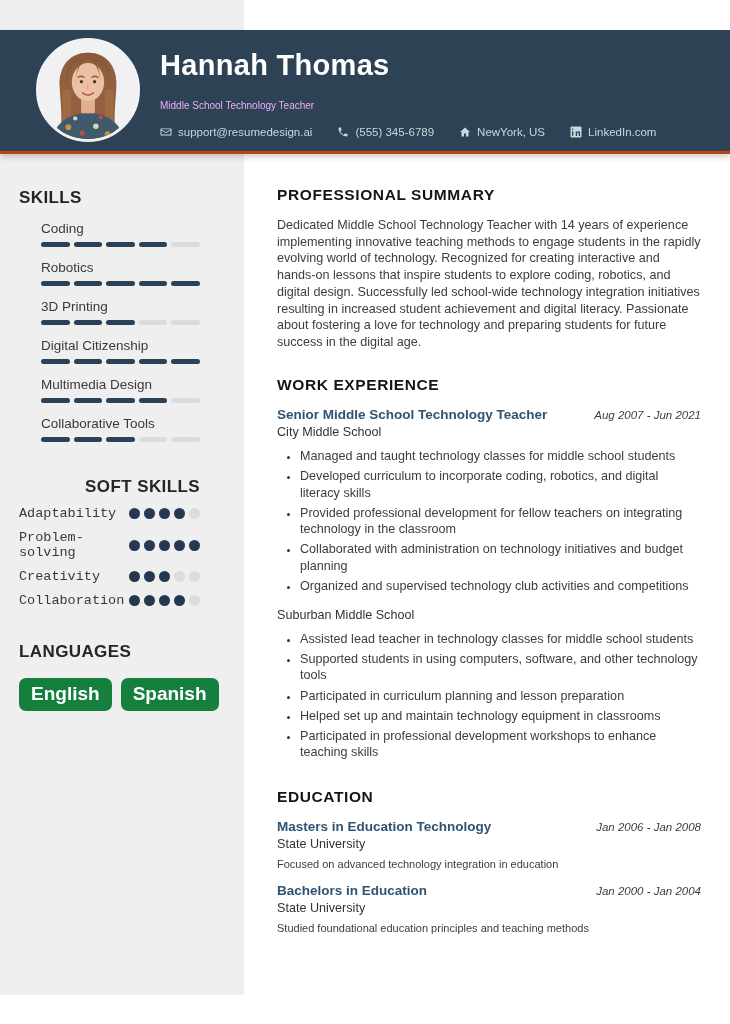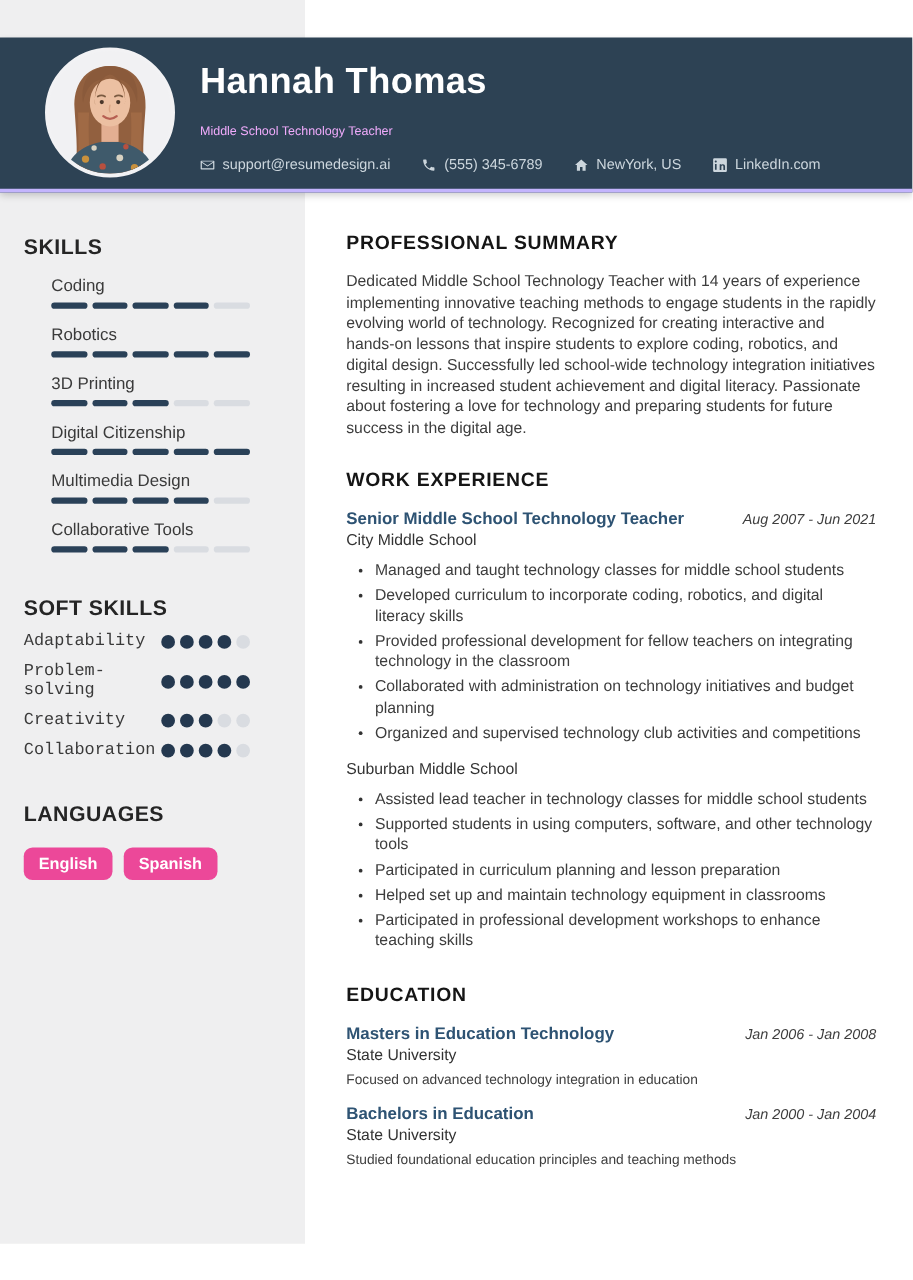--- a/index.html
+++ b/index.html
@@ -11,21 +11,21 @@
     overflow:hidden;
   }
   
   .sidebar-bg {
     position:absolute; left:0; top:0; width:244px; height:995px;
     background:#efeff0;
   }
   .header {
     position:absolute; left:0; top:30px; width:730px; height:124px;
     background:#2d4254;
-    border-bottom:3px solid #c4b5fd;
+    border-bottom:3px solid #c2410c;
     box-shadow:0 3px 6px rgba(0,0,0,.20);
     z-index:5;
   }
   
   .avatar {
     position:absolute; left:36px; top:8px;
     width:104px; height:104px; border-radius:50%;
     border:3px solid #f2f2f4; overflow:hidden;
     background:#f1f1f3;
   }
@@ -50,34 +50,34 @@
   }
   .side-heading {
     font-size:17px; font-weight:bold; color:#252525; letter-spacing:.4px;
   }
   .skill { margin-top:13px;margin-left:22px; }
   .skill:first-of-type { margin-top:17px; }
   .skill-label { font-size:13.5px; color:#3a3a3a; }
   .bar { display:flex; gap:4px; margin-top:6px; }
   .bar span { flex:1; height:5px; border-radius:2.5px; background:#d9dce1; }
   .bar span.filled { background:#2a4158; }
-  .heading-soft { margin-top:35px; }
+  .heading-soft { margin-top:35px;text-align:right; }
   .soft-row {
     display:flex; justify-content:space-between; align-items:center;
     margin-top:9px;
   }
   .soft-row:first-of-type { margin-top:16px; }
   .soft-label { font-size:13.5px; color:#3a3a3a;font-family:Liberation Mono, monospace; }
   .dots { display:flex; gap:4px; }
   .dots span { width:11px; height:11px; border-radius:50%; background:#d9dce1; }
   .dots span.filled { background:#24384f; }
   .heading-lang { margin-top:34px; }
   .pills { display:flex; gap:9px; margin-top:16px; }
   .pill {
-    background:#ec4899; color:#ffffff; font-size:13px; font-weight:bold;
+    background:#15803d; color:#ffffff; font-size:19px; font-weight:bold;
     padding:5px 12px 6px; border-radius:7px;
   }
   
   .main { position:absolute; left:277px; top:186px; width:424px; }
   .section-heading {
     font-size:15.5px; font-weight:bold; color:#151515; letter-spacing:.6px;
   }
   .summary-text {
     margin-top:13px; font-size:12.6px; line-height:1.33; color:#3d3d3d;
   }

